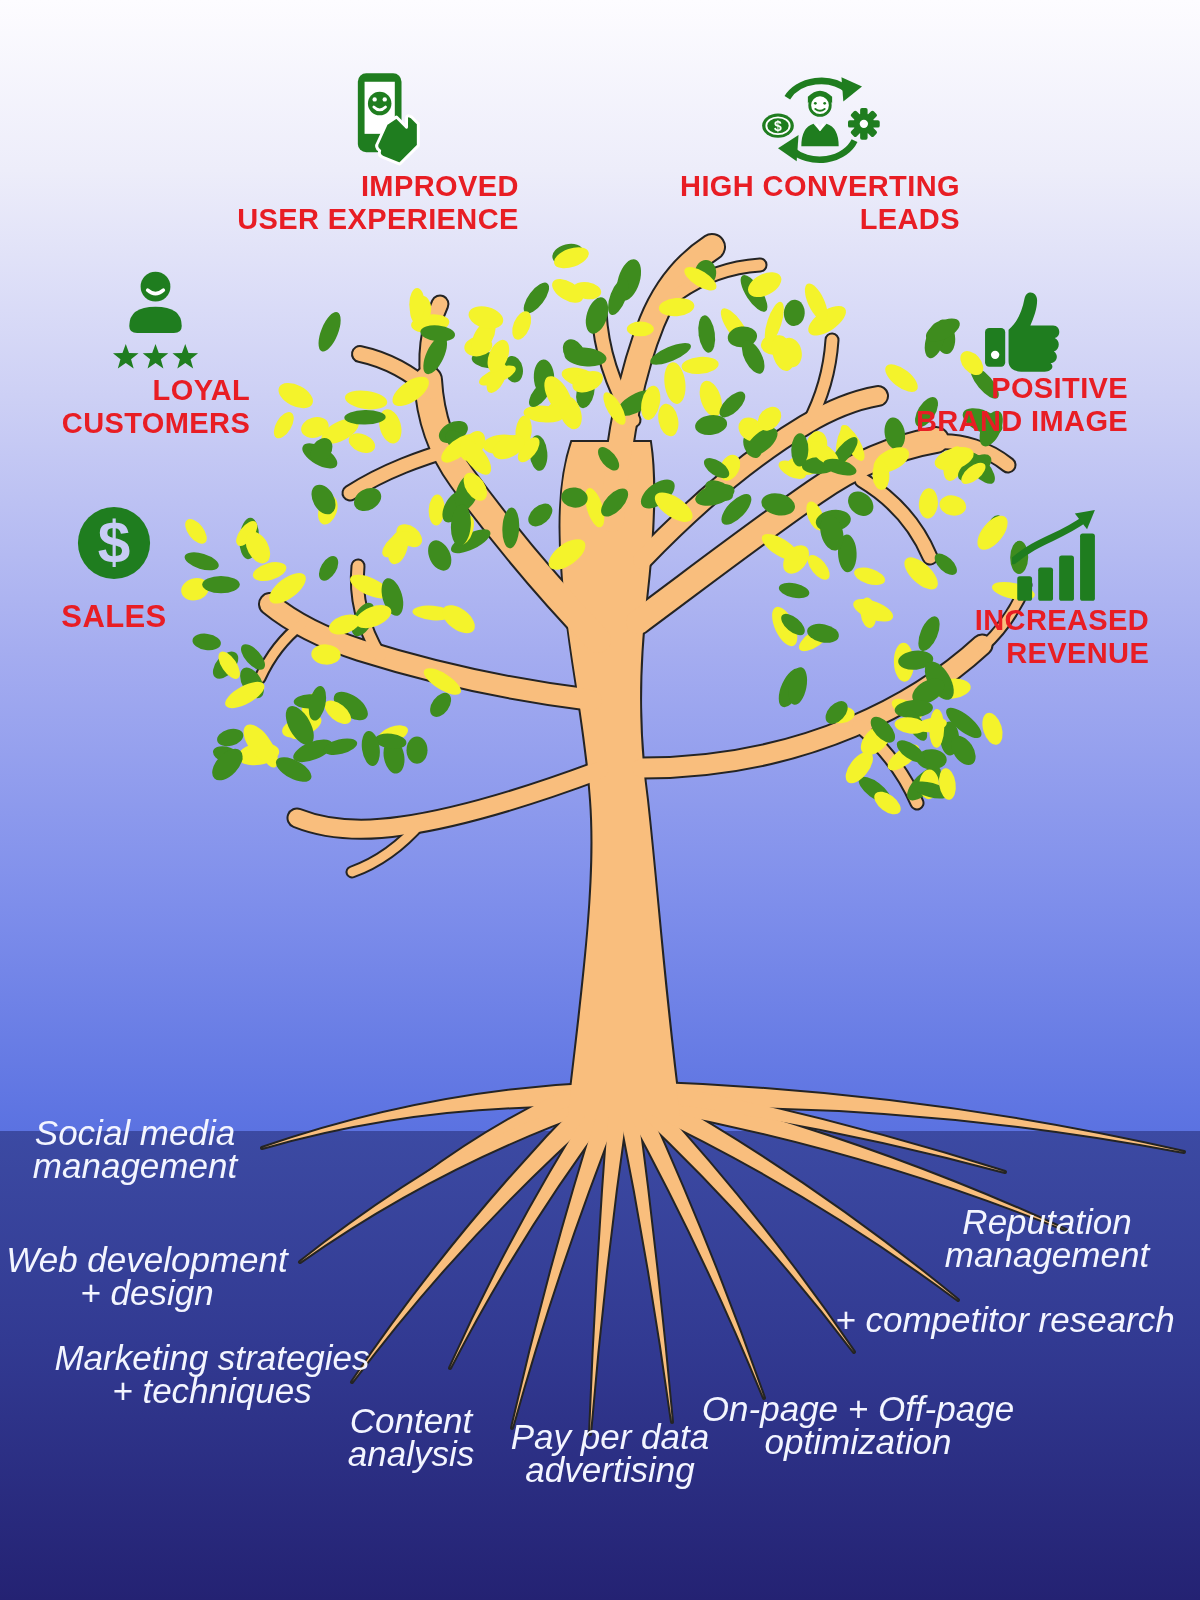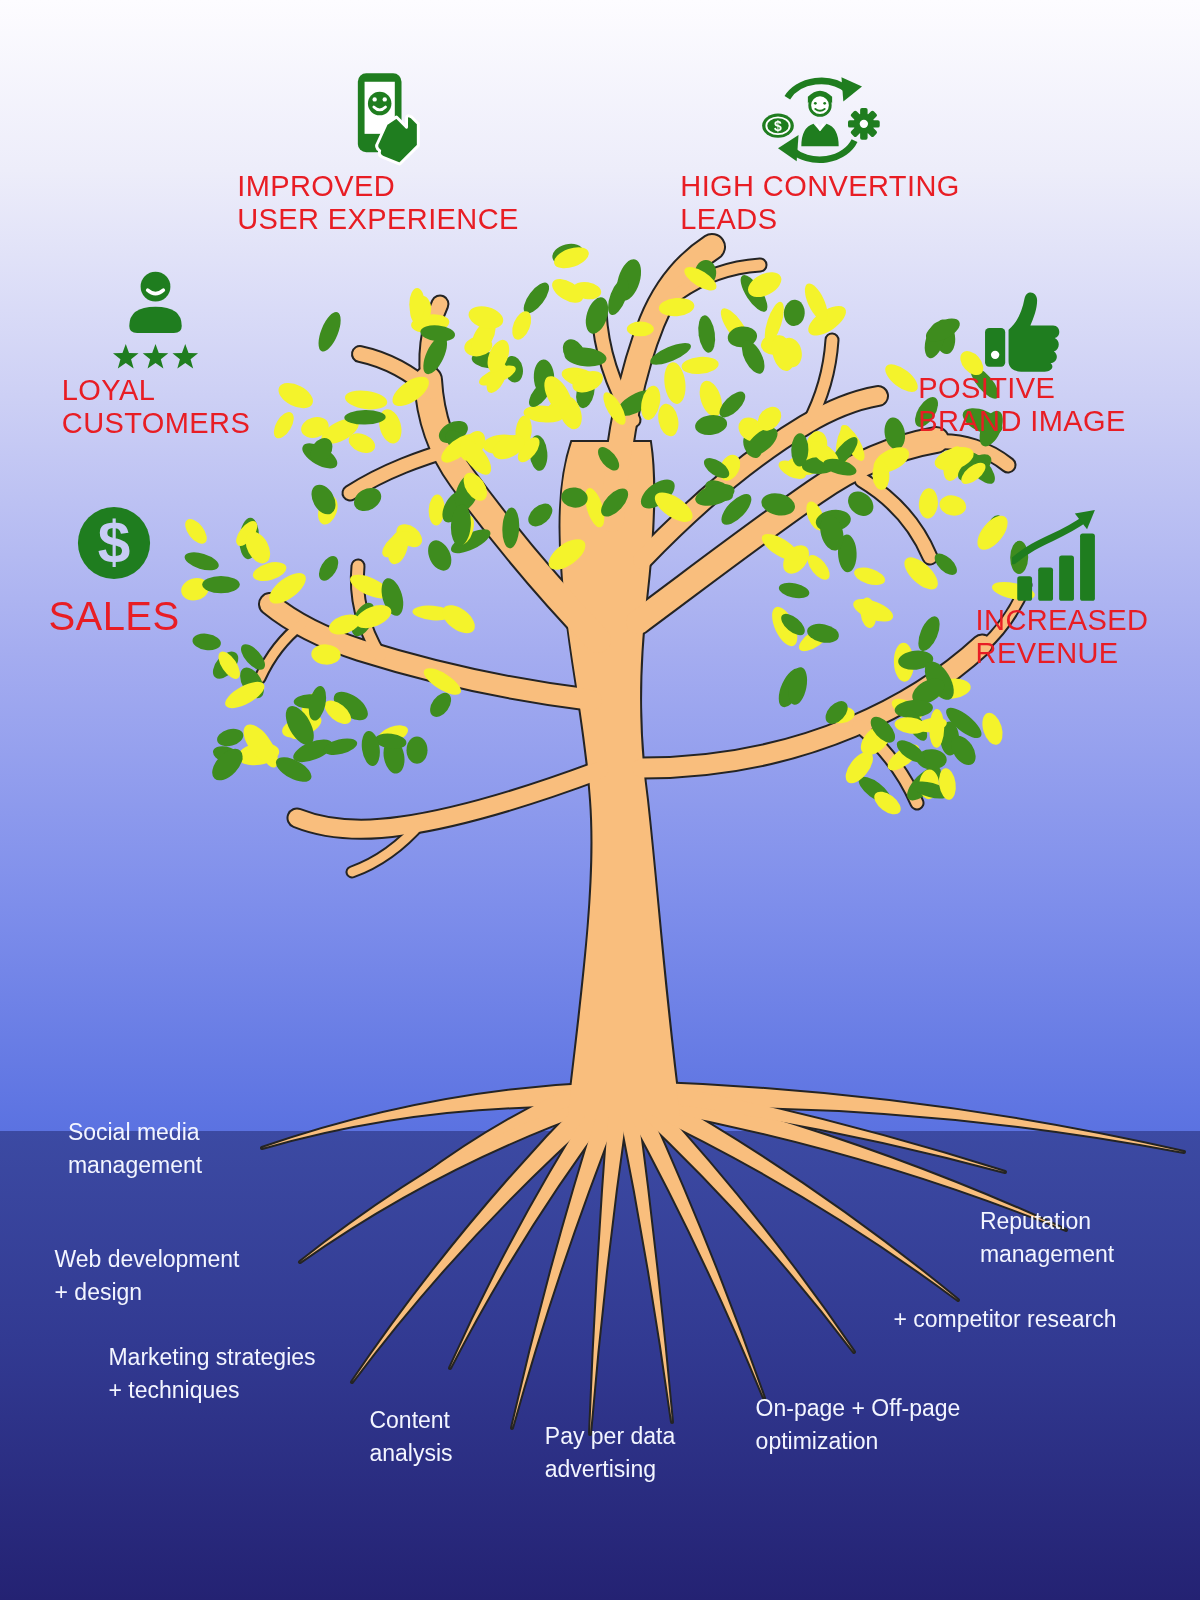--- a/index.html
+++ b/index.html
@@ -15,27 +15,27 @@
   }
   .soil{
     position:absolute;left:0;top:1131px;width:1200px;height:469px;
     background:linear-gradient(to bottom,
       var(--soil-top) 0%, #323a92 45%, var(--soil-bottom) 100%);
   }
   #tree-svg{position:absolute;left:0;top:0;z-index:1;}
   .icon{position:absolute;z-index:2;}
   .benefit-label{
     position:absolute;z-index:2;transform:translateX(-50%);
-    text-align:left;color:var(--label-red);font-weight:normal;
+    text-align:right;color:var(--label-red);font-weight:bold;
     font-size:29px;line-height:33px;letter-spacing:.4px;white-space:nowrap;
   }
   .service-label{
     position:absolute;z-index:2;transform:translateX(-50%);
-    color:var(--service-text);
-    font-size:23px;line-height:33px;white-space:nowrap;
+    text-align:center;color:var(--service-text);
+    font-size:35px;line-height:33px;white-space:nowrap;font-style:italic;
   }
   .ig{fill:var(--icon-green);}
   .iw{fill:#ffffff;}
   .isw{stroke:#ffffff;fill:none;}
   .isg{stroke:var(--icon-green);fill:none;}
   .knock{fill:var(--dollar-knockout);font-weight:bold;}
 </style>
 </head>
 <body>
 
@@ -445,21 +445,21 @@
     <div>CUSTOMERS</div>
   </div>
   <div class="benefit-label" style="left:820px;top:170px">
     <div>HIGH CONVERTING</div>
     <div>LEADS</div>
   </div>
   <div class="benefit-label" style="left:1022px;top:372px">
     <div>POSITIVE</div>
     <div>BRAND IMAGE</div>
   </div>
-  <div class="benefit-label" style="left:114px;top:600px;font-size:40px">
+  <div class="benefit-label" style="left:114px;top:600px;font-size:31px">
     <div>SALES</div>
   </div>
   <div class="benefit-label" style="left:1062px;top:604px">
     <div>INCREASED</div>
     <div>REVENUE</div>
   </div>
 
   <div class="service-label" style="left:135px;top:1116px">
     <div>Social media</div>
     <div>management</div>

